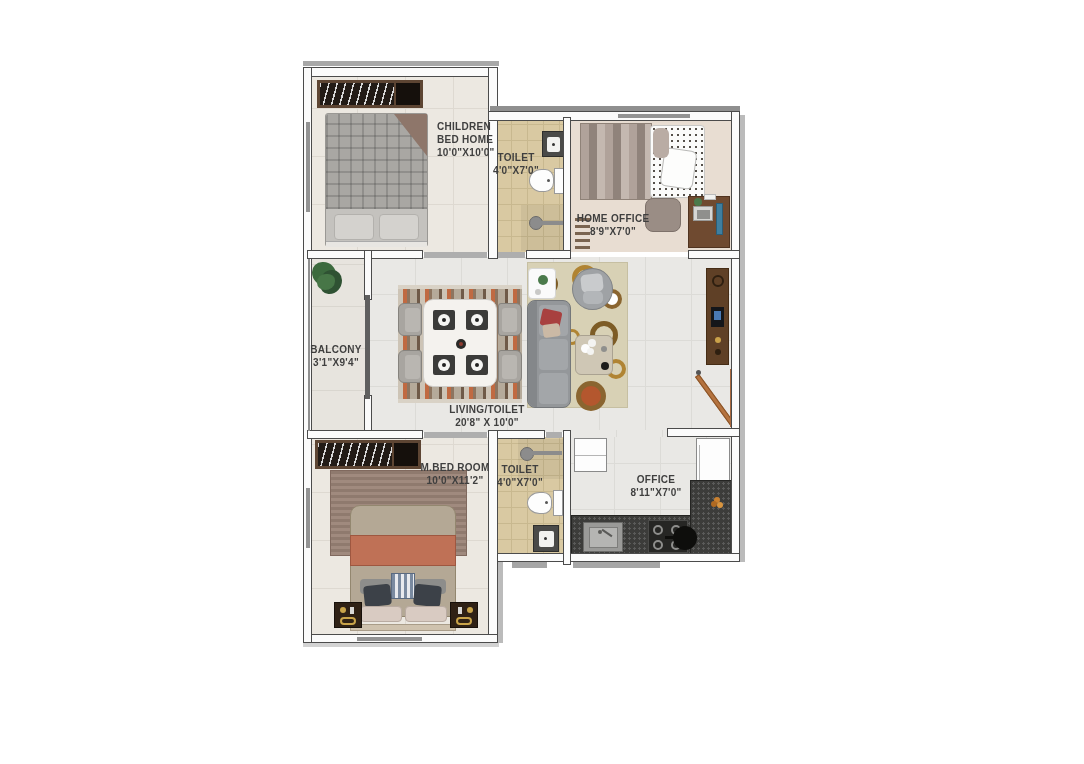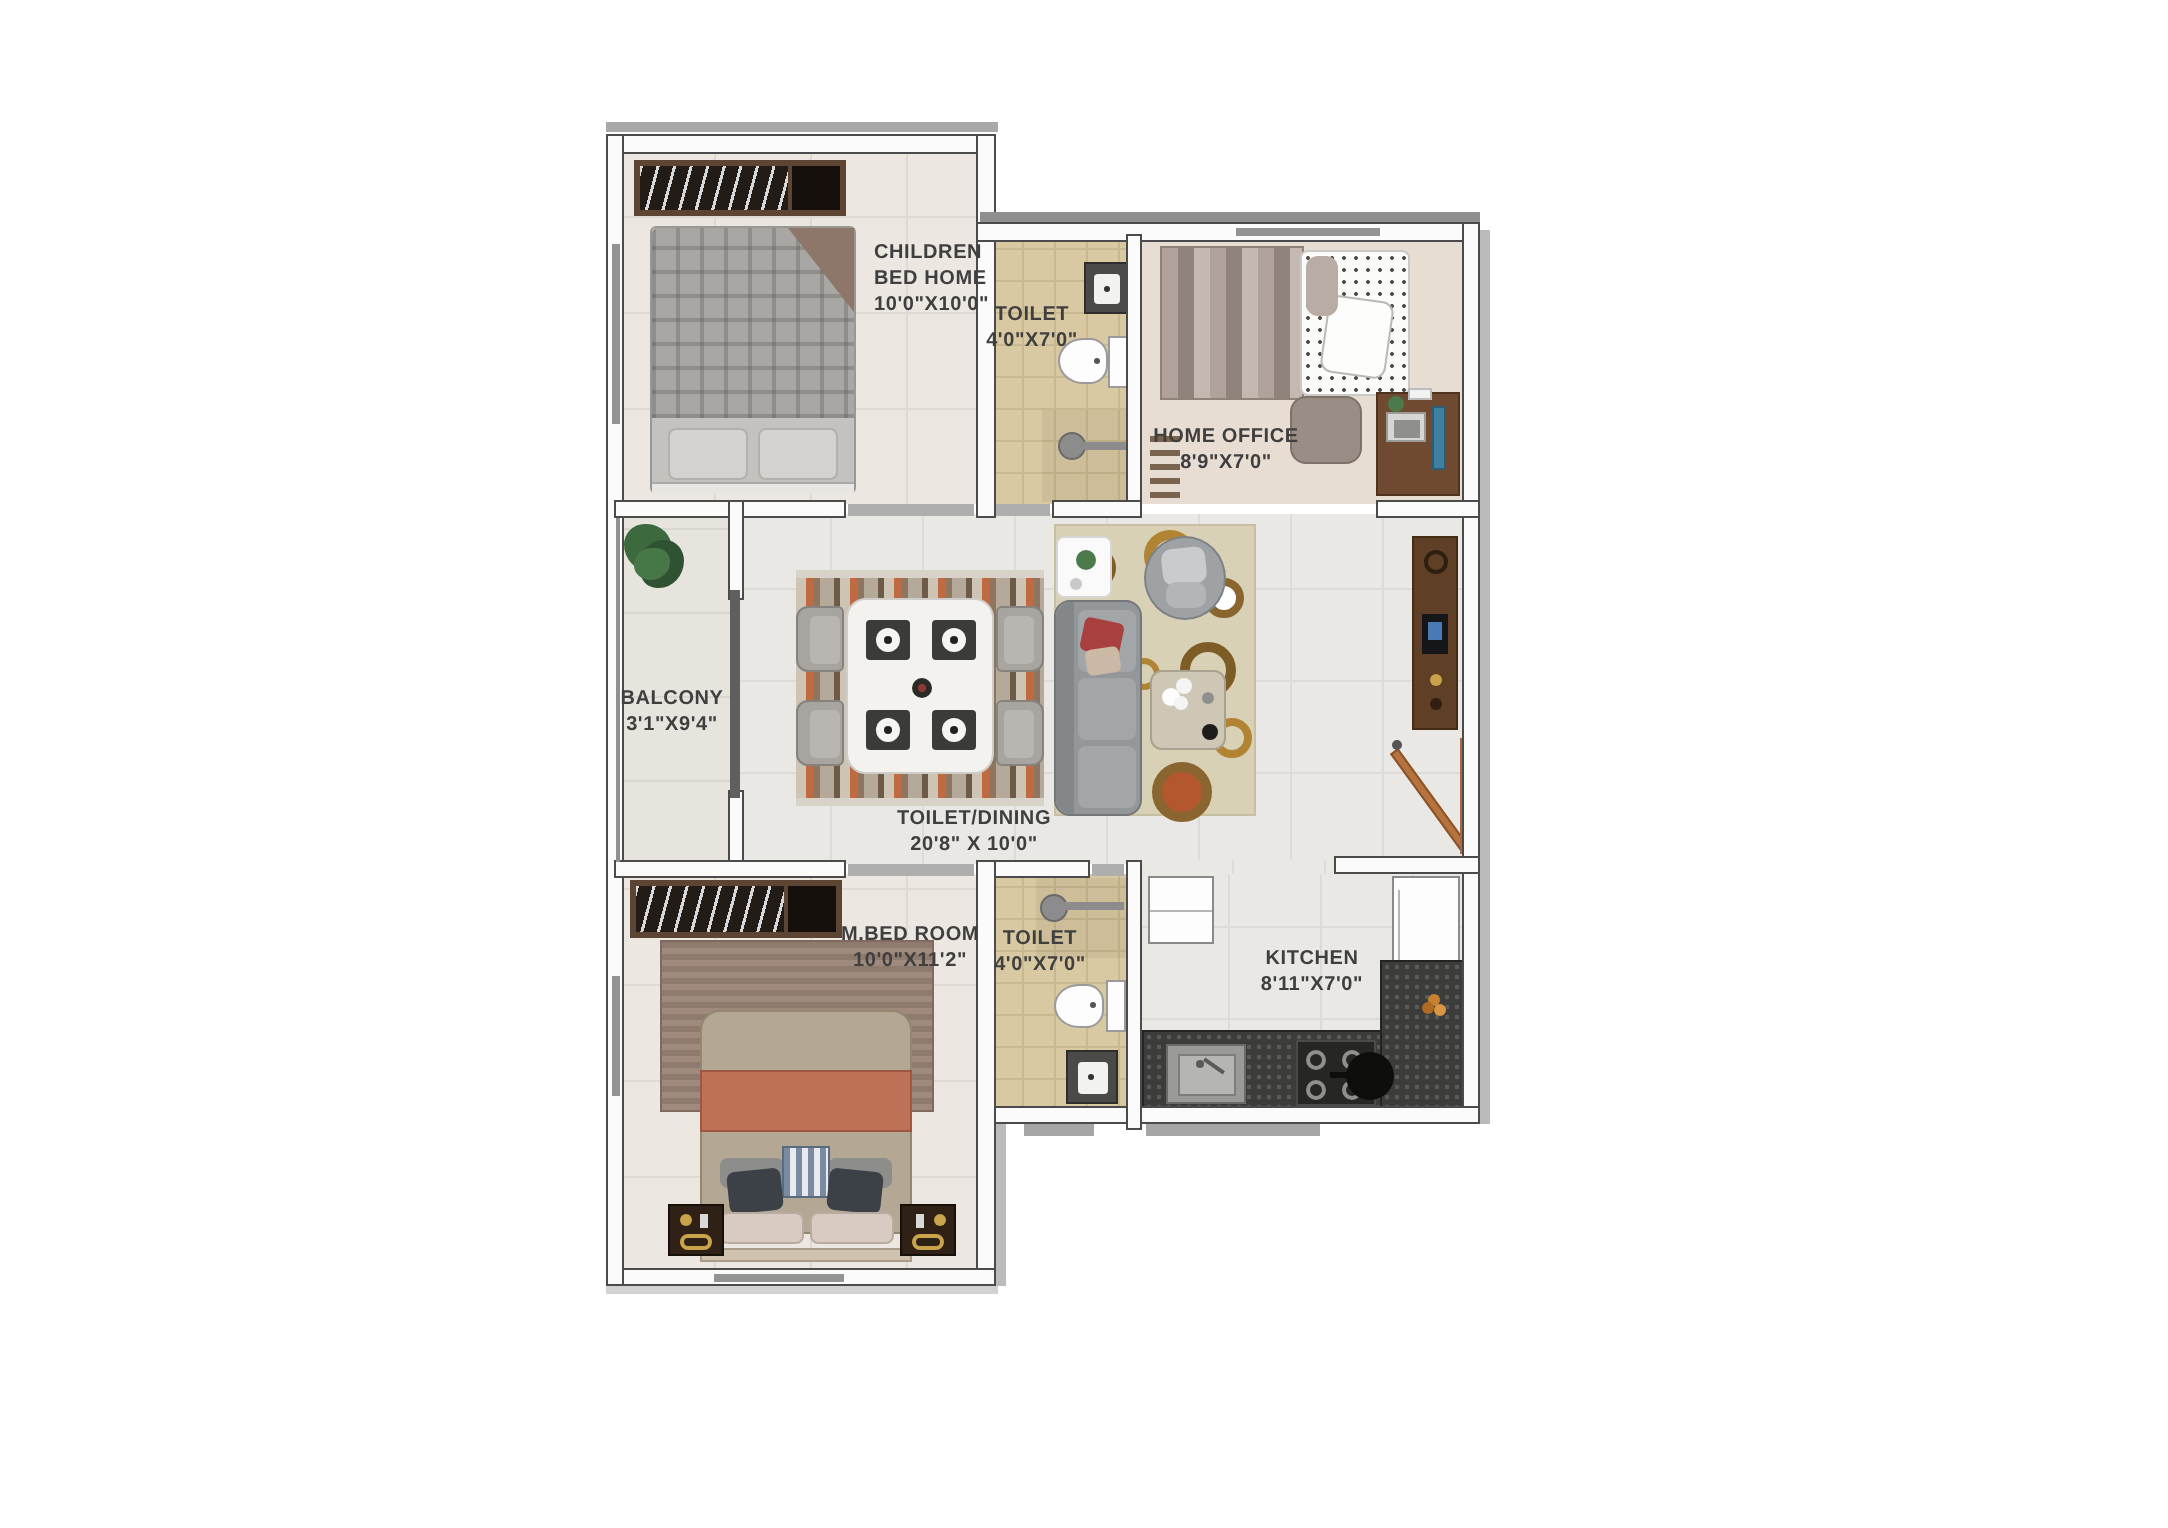--- a/index.html
+++ b/index.html
@@ -310,29 +310,29 @@
   </div>
   <div class="label" style="left:310px;top:147px;">
     <span>HOME OFFICE</span>
     <span>8'9"X7'0"</span>
   </div>
   <div class="label" style="left:33px;top:278px;">
     <span>BALCONY</span>
     <span>3'1"X9'4"</span>
   </div>
   <div class="label" style="left:184px;top:338px;">
-    <span>TOILET/DINING</span>
+    <span>LIVING/TOILET</span>
     <span>20'8" X 10'0"</span>
   </div>
   <div class="label" style="left:152px;top:380px;margin-top:16px;">
     <span>M.BED ROOM</span>
     <span>10'0"X11'2"</span>
   </div>
   <div class="label" style="left:217px;top:398px;">
     <span>TOILET</span>
     <span>4'0"X7'0"</span>
   </div>
   <div class="label" style="left:353px;top:408px;">
-    <span>KITCHEN</span>
+    <span>OFFICE</span>
     <span>8'11"X7'0"</span>
   </div>
 
 </div>
 
 </body></html>

